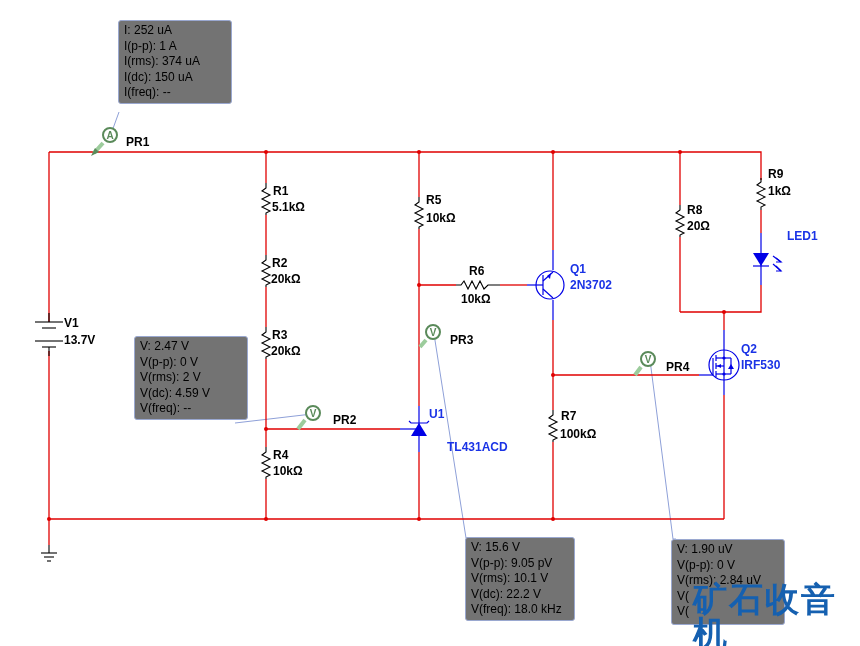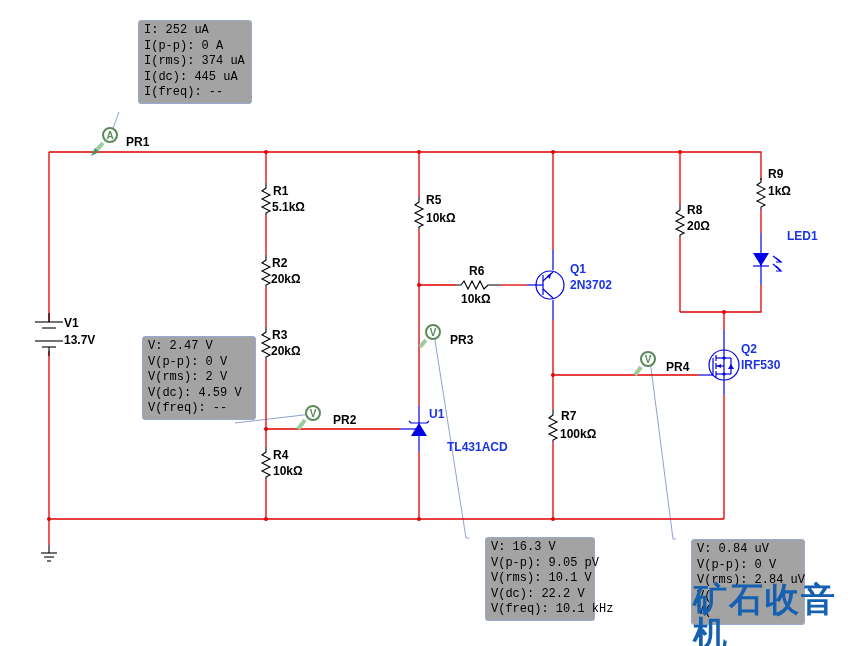--- a/index.html
+++ b/index.html
@@ -4,21 +4,21 @@
 <style>
   html,body{margin:0;padding:0;background:#ffffff;}
   body{width:860px;height:646px;position:relative;overflow:hidden;font-family:"Liberation Sans",sans-serif;}
   svg{position:absolute;left:0;top:0;}
   .wire{stroke:#e00000;stroke-width:1.3;fill:none;}
   .comp{stroke:#000000;stroke-width:1.1;fill:none;}
   .blue{stroke:#0000e6;stroke-width:1.2;fill:none;}
   .lbl{font-family:"Liberation Sans",sans-serif;font-weight:bold;font-size:12px;fill:#000;}
   .blbl{font-family:"Liberation Sans",sans-serif;font-weight:bold;font-size:12px;fill:#1a33e6;}
   .leader{stroke:#8ea0d8;stroke-width:1;fill:none;}
-  .probe-box{position:absolute;background:#a3a3a3;border:1px solid #9aa8d0;border-radius:3px;padding:2px 5px;font-family:Liberation Mono, monospace;font-size:12px;line-height:15.6px;color:#000;white-space:nowrap;margin-left:20px;}
+  .probe-box{position:absolute;background:#737373;border:1px solid #9aa8d0;border-radius:3px;padding:2px 5px;font-family:Liberation Sans, sans-serif;font-size:12px;line-height:15.6px;color:#000;white-space:nowrap;}
   .probe-box div{margin:0;}
   .wm{position:absolute;left:693px;top:582px;font-family:"Liberation Sans",sans-serif;}
   .wm-cn{font-size:34px;font-weight:bold;color:#1560b0;letter-spacing:2px;line-height:34px;}
 </style>
 </head>
 <body>
 
 <svg width="860" height="646" viewBox="0 0 860 646">
 
   <g>
@@ -203,41 +203,41 @@
   <g>
     <line x1="641" y1="367" x2="635" y2="375" stroke="#9ccc9c" stroke-width="4"></line>
     <circle cx="648" cy="359" r="7" fill="#ffffff" stroke="#5a8a5a" stroke-width="2"></circle>
     <text x="648" y="363" text-anchor="middle" font-size="10" font-weight="bold" fill="#5a8a5a" font-family="Liberation Sans, sans-serif">V</text>
     <text class="lbl" x="666" y="371">PR4</text>
   </g>
 </svg>
 
 <div class="probe-box" style="left:118px;top:20px;width:102px;">
   <div>I: 252 uA</div>
-  <div>I(p-p): 0 A</div>
+  <div>I(p-p): 1 A</div>
   <div>I(rms): 374 uA</div>
-  <div>I(dc): 445 uA</div>
+  <div>I(dc): 150 uA</div>
   <div>I(freq): --</div>
 </div>
-<div class="probe-box" style="left:122px;top:336px;width:102px;">
+<div class="probe-box" style="left:134px;top:336px;width:102px;">
   <div>V: 2.47 V</div>
   <div>V(p-p): 0 V</div>
   <div>V(rms): 2 V</div>
   <div>V(dc): 4.59 V</div>
   <div>V(freq): --</div>
 </div>
 <div class="probe-box" style="left:465px;top:537px;width:98px;">
-  <div>V: 16.3 V</div>
+  <div>V: 15.6 V</div>
   <div>V(p-p): 9.05 pV</div>
   <div>V(rms): 10.1 V</div>
   <div>V(dc): 22.2 V</div>
-  <div>V(freq): 10.1 kHz</div>
+  <div>V(freq): 18.0 kHz</div>
 </div>
 <div class="probe-box" style="left:671px;top:539px;width:102px;height:80px;">
-  <div>V: 0.84 uV</div>
+  <div>V: 1.90 uV</div>
   <div>V(p-p): 0 V</div>
   <div>V(rms): 2.84 uV</div>
   <div>V(</div>
   <div>V(</div>
 </div>
 
 <div class="wm">
   <div class="wm-cn">矿石收音机</div>
 
 </div>

